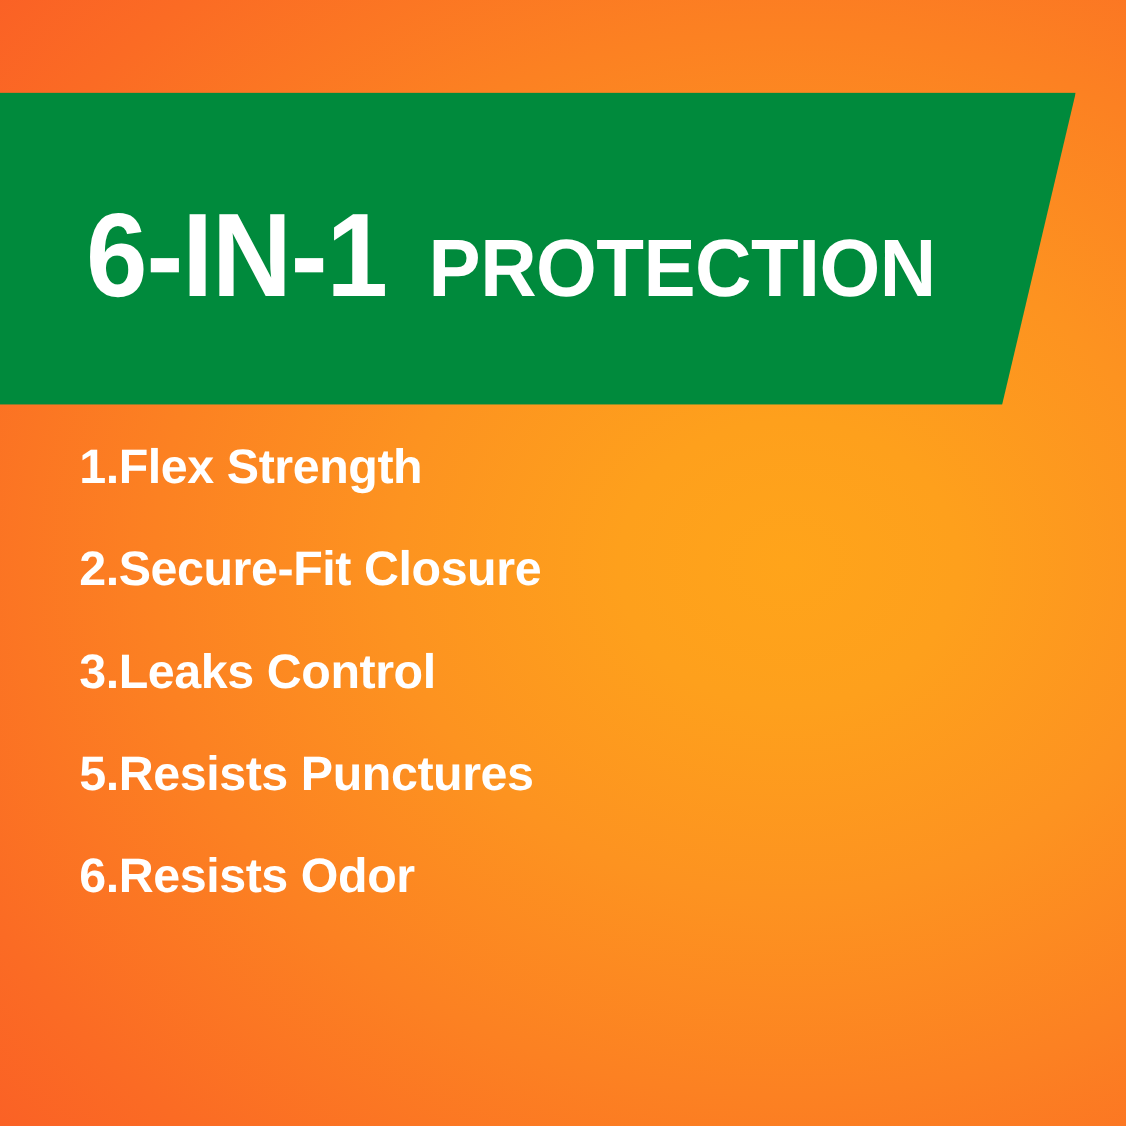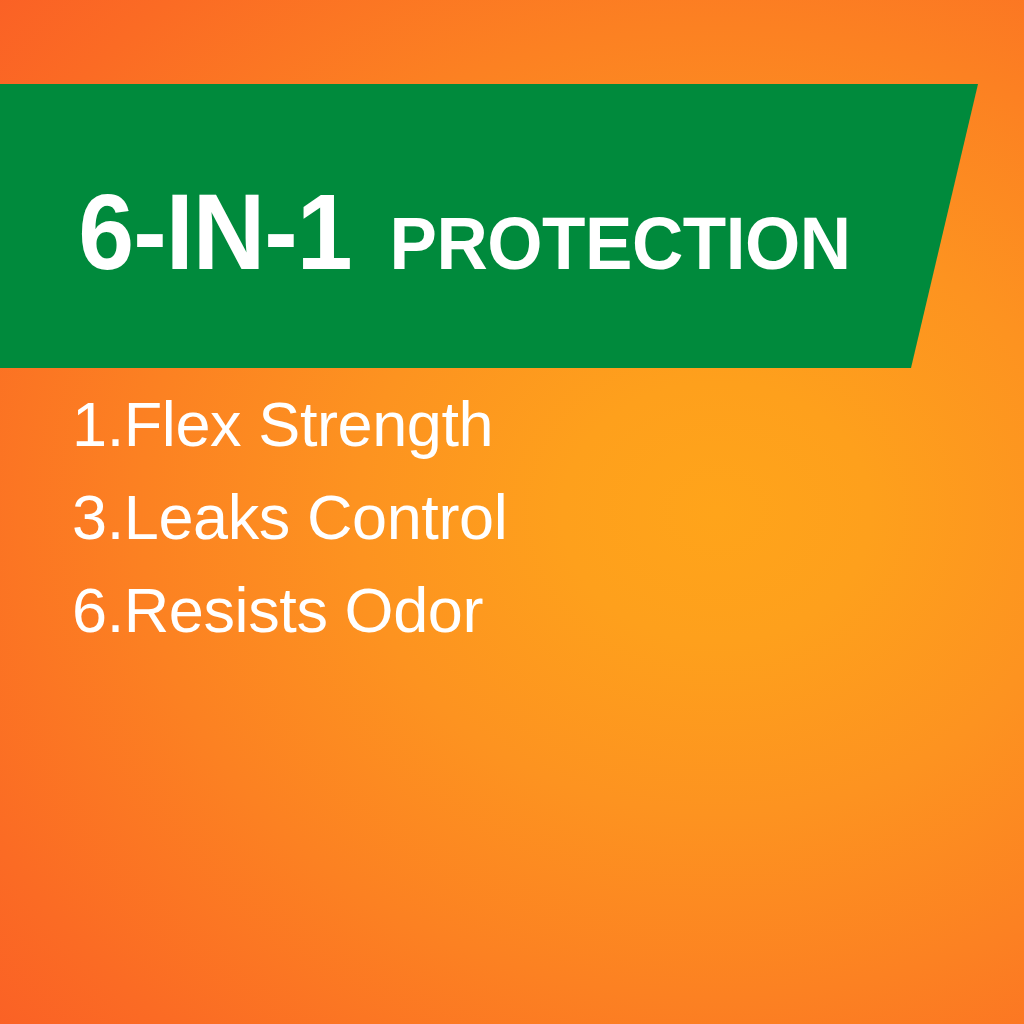--- a/index.html
+++ b/index.html
@@ -84,22 +84,22 @@
     top: 378px;
     right: 40px;
     list-style: none;
     margin: 0;
     padding: 0;
   }
 
   .feature-item {
     color: #FFFFFF;
     font-family: "Liberation Sans", sans-serif;
-    font-weight: 400;
-    font-size: 63px;
+    font-weight: 700;
+    font-size: 44px;
     line-height: 93px;
     letter-spacing: -0.4px;
     white-space: nowrap;
     display: block;
   }
 
   .feature-item .num {
     display: inline;
   }
   .feature-item .label {
@@ -116,20 +116,26 @@
       <span class="title-main">6-IN-1</span>
       <span class="title-sub">PROTECTION</span>
     </div>
   </div>
 
   <ul class="feature-list">
     <li class="feature-item">
       <span class="num">1.</span><span class="label">Flex Strength</span>
     </li>
     <li class="feature-item">
+      <span class="num">2.</span><span class="label">Secure-Fit Closure</span>
+    </li>
+    <li class="feature-item">
       <span class="num">3.</span><span class="label">Leaks Control</span>
+    </li>
+    <li class="feature-item">
+      <span class="num">5.</span><span class="label">Resists Punctures</span>
     </li>
     <li class="feature-item">
       <span class="num">6.</span><span class="label">Resists Odor</span>
     </li>
   </ul>
 
 </div>
 
 </body></html>

